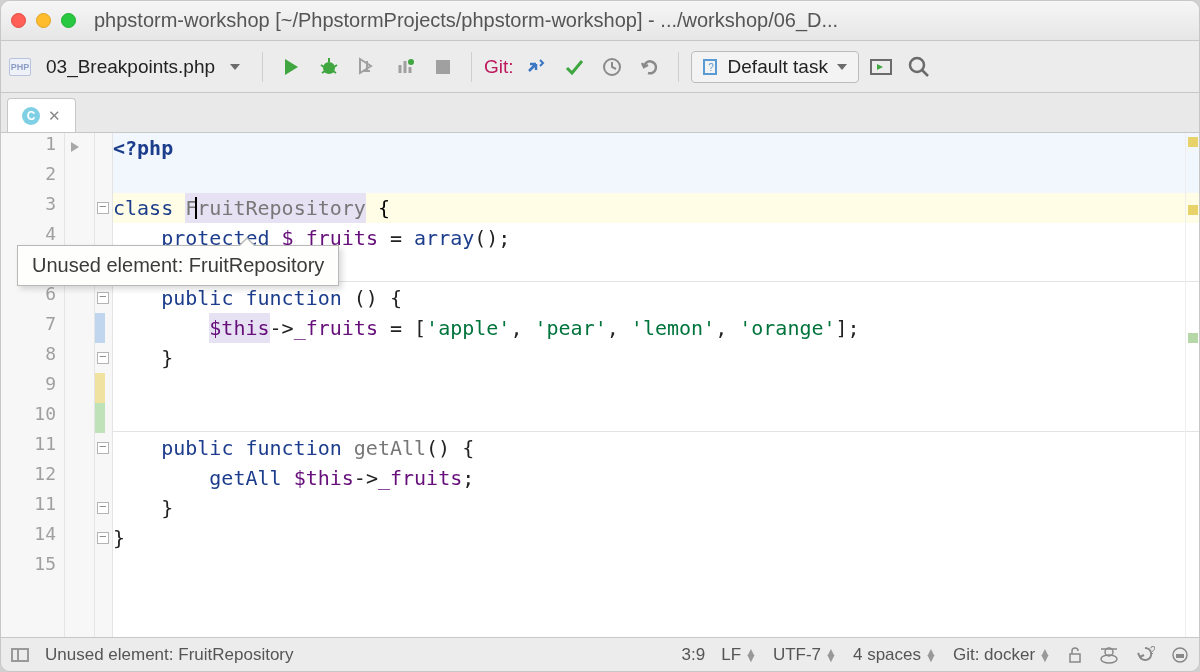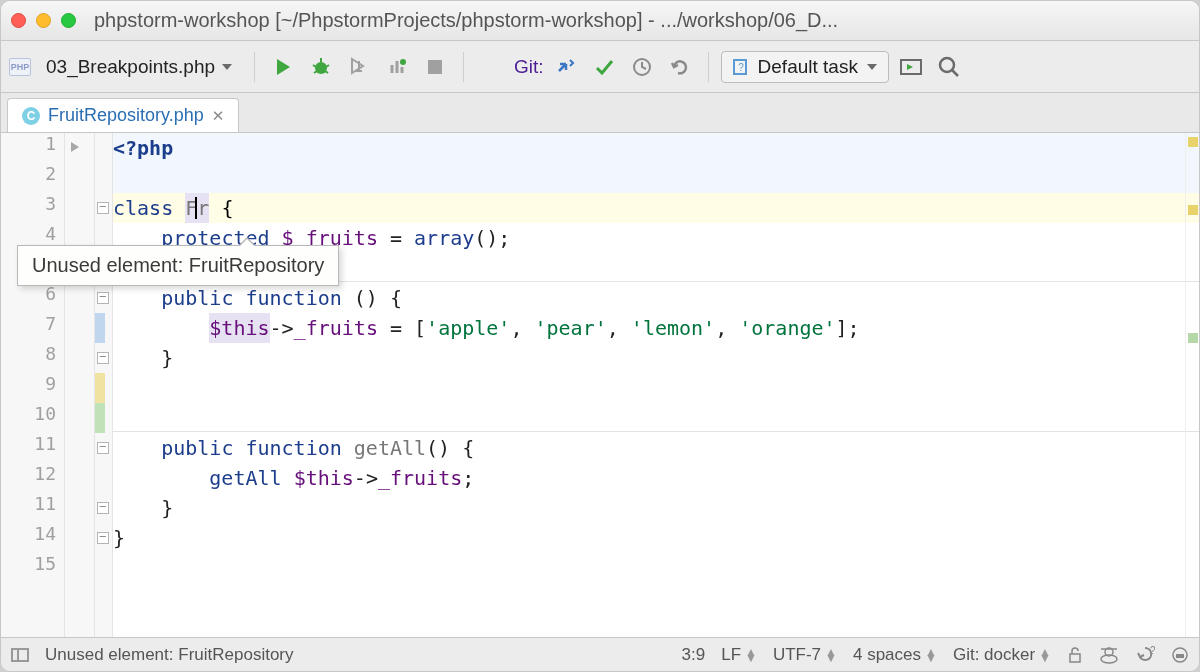--- a/index.html
+++ b/index.html
@@ -68,37 +68,37 @@
     height:52px;
     background:var(--toolbar-bg);
     border-bottom:1px solid var(--border);
     display:flex;
     align-items:center;
     padding:0 8px;
     gap:6px;
     font-size:19px;
   }
   .combo{
-    display:flex;align-items:center;gap:6px;
+    display:flex;align-items:center;gap:14px;
     background:var(--toolbar-bg);
     border:1px solid transparent;
     padding:4px 8px;border-radius:4px;
   }
   .combo .chev{color:#6b6b6b;}
   .iconbtn{
     width:32px;height:32px;display:flex;align-items:center;justify-content:center;
     border-radius:4px;
   }
   .vsep{width:1px;height:30px;background:#cfcfcf;margin:0 6px;}
   .dropdown-box{
     display:flex;align-items:center;gap:8px;
     border:1px solid #bcbcbc;border-radius:4px;
     padding:4px 10px;background:#f3f3f3;
   }
-  .label{color:#4c1d95;font-size:19px;margin-left:38px;}
+  .label{color:#be185d;font-size:19px;}
 
   
   .tabs{
     height:40px;background:#e9e9e9;border-bottom:1px solid var(--border);
     display:flex;align-items:stretch;padding-left:6px;
   }
   .tab{
     display:flex;align-items:center;gap:8px;padding:0 14px;
     background:#ffffff;border:1px solid var(--border);border-bottom:none;
     border-radius:4px 4px 0 0;margin-top:5px;
@@ -309,21 +309,20 @@
       <svg width="22" height="22" viewBox="0 0 22 22">
           <circle cx="9" cy="9" r="7" fill="none" stroke="#6b6b6b" stroke-width="2.5"></circle>
           <line x1="14" y1="14" x2="20" y2="20" stroke="#6b6b6b" stroke-width="2.5"></line>
         </svg>
     </div>
   </div>
 
   <div class="tabs">
     <div class="tab">
       <span class="class-badge">C</span>
-      <span class="name">FruitRepository.php</span>
       <span class="close">✕</span>
     </div>
   </div>
 
   <div class="editor-wrap">
     <div class="gutter">
       <div class="ln">1</div>
       <div class="ln">2</div>
       <div class="ln">3</div>
       <div class="ln">4</div>
@@ -354,21 +353,21 @@
     <div class="code">
       <div class="hsep" style="top:148px"></div>
       <div class="hsep" style="top:298px"></div>
 
       <div class="changebar blue" style="top:180px"></div>
       <div class="changebar yellow" style="top:240px"></div>
       <div class="changebar green" style="top:270px"></div>
 
       <div class="line caret"><span class="phptag">&lt;?php</span></div>
       <div class="line caret"></div>
-      <div class="line hl"><span class="kw">class </span><span class="cn">F</span><span class="caret-bar"></span><span class="cn">r</span><span class="punct"> {</span></div>
+      <div class="line hl"><span class="kw">class </span><span class="cn">F</span><span class="caret-bar"></span><span class="cn">r</span><span class="cn">uitRepository</span><span class="punct"> {</span></div>
       <div class="line"><span>    </span><span class="kw">protected </span><span class="vr">$_fruits</span><span> = </span><span class="kw">array</span><span>();</span></div>
       <div class="line"></div>
       <div class="line"><span>    </span><span class="kw">public function </span><span>() {</span></div>
       <div class="line"><span>        </span><span class="vr this-hl">$this</span><span>-&gt;</span><span class="vr">_fruits</span><span> = [</span><span class="st">'apple'</span><span>, </span><span class="st">'pear'</span><span>, </span><span class="st">'lemon'</span><span>, </span><span class="st">'orange'</span><span>];</span></div>
       <div class="line"><span>    }</span></div>
       <div class="line"></div>
       <div class="line"></div>
       <div class="line"><span>    </span><span class="kw">public function </span><span class="fnname">getAll</span><span>() {</span></div>
       <div class="line"><span>        </span><span class="kw">getAll </span><span class="vr">$this</span><span>-&gt;</span><span class="vr">_fruits</span><span>;</span></div>
       <div class="line"><span>    }</span></div>

